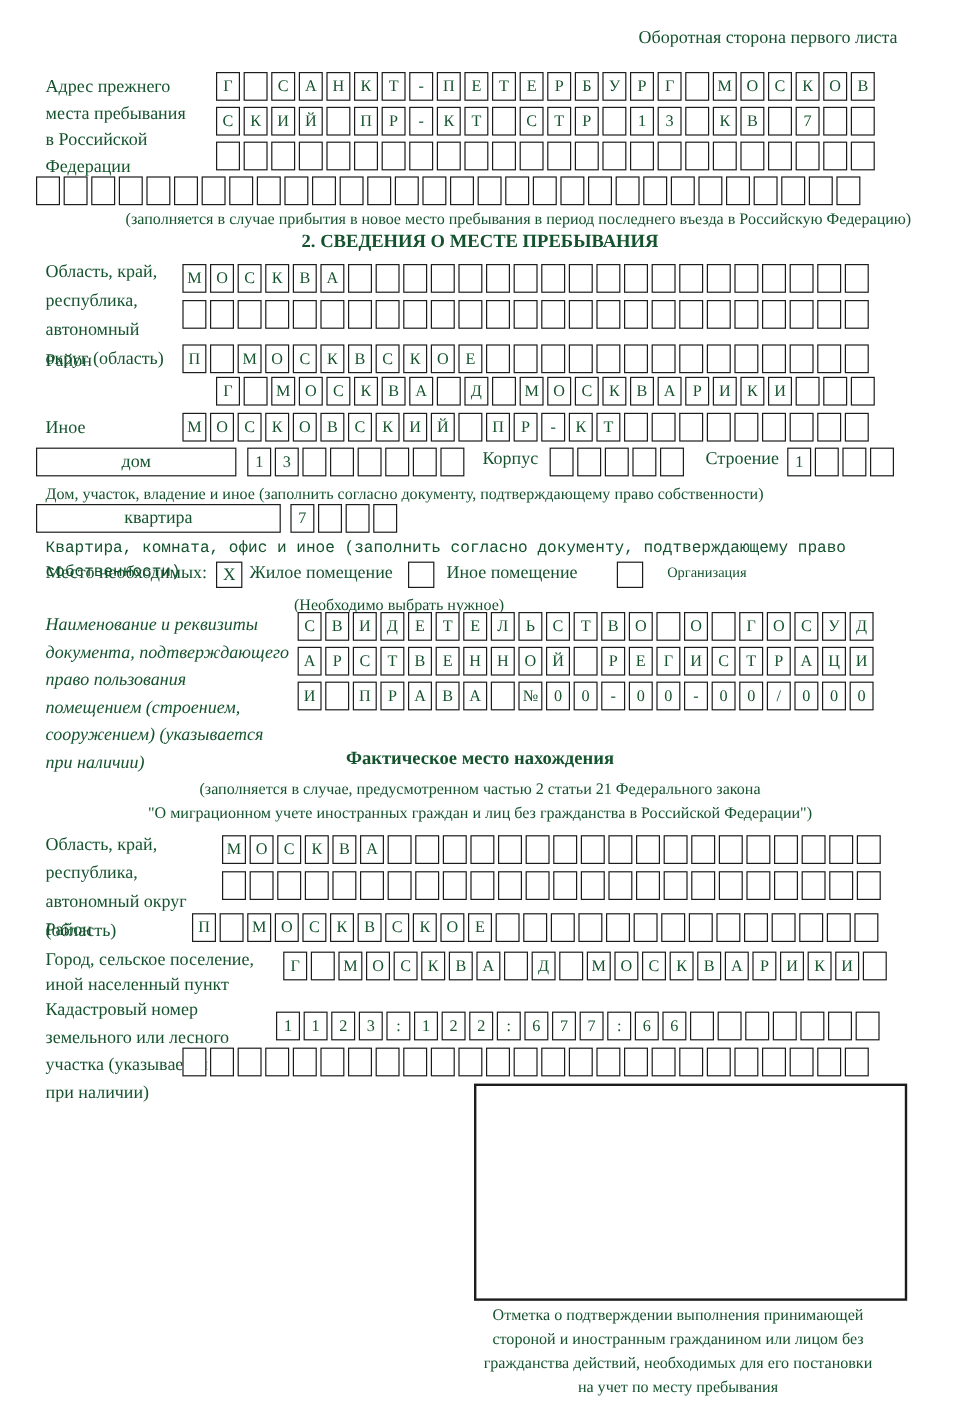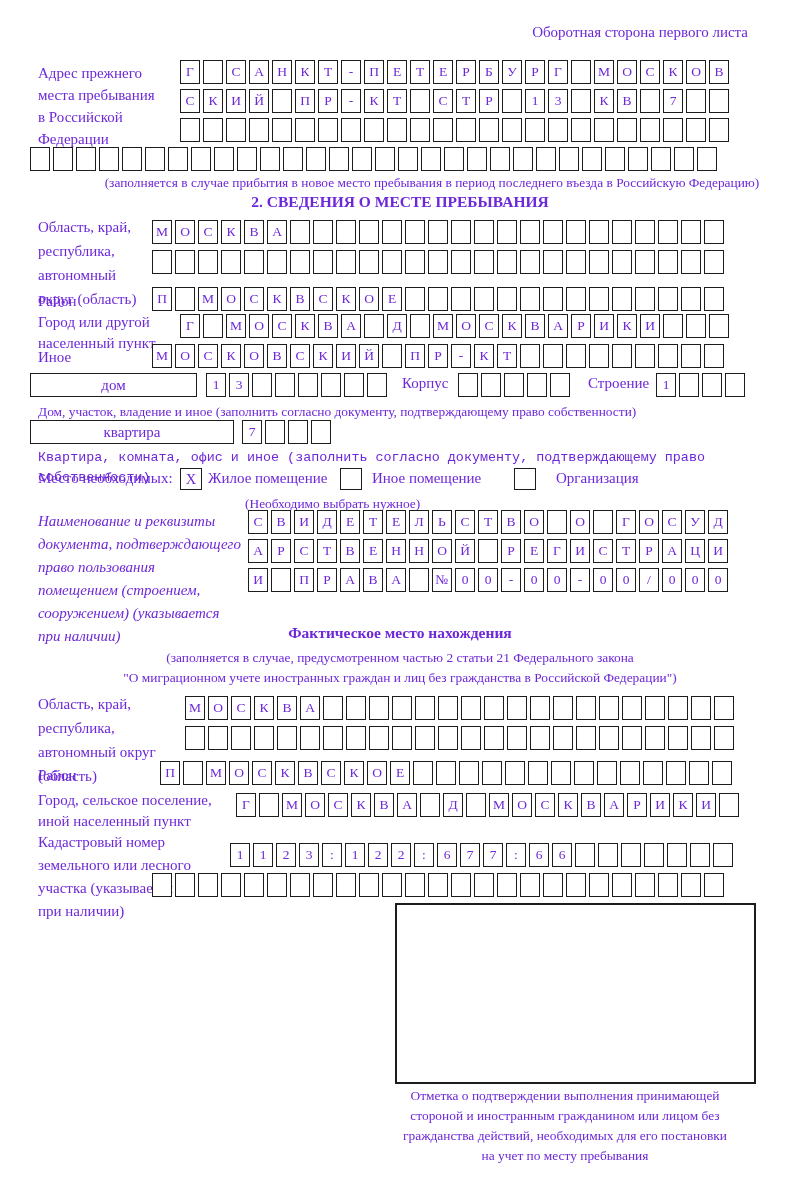--- a/index.html
+++ b/index.html
@@ -1,17 +1,17 @@
 <!DOCTYPE html>
 <html><head>
 <meta charset="utf-8">
 <style>
   html,body{margin:0;padding:0;background:#fff;}
   .page{position:relative;width:800px;height:1180px;background:#ffffff;
-        font-family:"Liberation Serif","DejaVu Serif",serif;color:#6d28d9;overflow:hidden;}
+        font-family:"Liberation Serif","DejaVu Serif",serif;color:#14532d;overflow:hidden;}
   .abs{position:absolute;}
   .lbl{font-size:15px;line-height:22px;white-space:pre-line;}
   .lbl.lh24{line-height:24px;}
   .lbl.lh21{line-height:21px;}
   .lbl.lh23{line-height:23px;}
   .note{font-size:13.4px;line-height:20px;white-space:pre-line;}
   .center{left:0;width:800px;text-align:center;}
   .title{font-weight:bold;font-size:15.5px;}
   .boxrow{position:absolute;display:flex;gap:3px;}
   .cell{flex:0 0 auto;width:18px;height:22px;border:1.5px solid #1c1c1c;
@@ -228,22 +228,20 @@
       <span class="cell"></span>
       <span class="cell"></span>
       <span class="cell"></span>
       <span class="cell"></span>
       <span class="cell"></span>
       <span class="cell"></span>
       <span class="cell"></span>
       <span class="cell"></span>
     </div>
 
-  <div class="abs lbl lh21" style="left:38px;top:312px;">Город или другой
-населенный пункт</div>
   <div class="boxrow" style="left:180px;top:314px;">
       <span class="cell">Г</span>
       <span class="cell"></span>
       <span class="cell">М</span>
       <span class="cell">О</span>
       <span class="cell">С</span>
       <span class="cell">К</span>
       <span class="cell">В</span>
       <span class="cell">А</span>
       <span class="cell"></span>
@@ -329,21 +327,21 @@
       <span class="cell"></span>
     </div>
   <div class="abs note" style="left:38px;top:448px;font-family:Liberation Mono, monospace;">Квартира, комната, офис и иное (заполнить согласно документу, подтверждающему право собственности)</div>
 
   <div class="abs" style="left:38px;top:470px;font-size:15px;">Место необходимых:</div>
   <div class="chk" style="left:180px;top:468px;">X</div>
   <div class="abs" style="left:208px;top:470px;font-size:15px;">Жилое помещение</div>
   <div class="chk" style="left:340px;top:468px;"></div>
   <div class="abs" style="left:372px;top:470px;font-size:15px;">Иное помещение</div>
   <div class="chk" style="left:514px;top:468px;"></div>
-  <div class="abs" style="left:556px;top:470px;font-size:15px;">Организация</div>
+  <div class="abs" style="left:556px;top:470px;font-size:12px;">Организация</div>
   <div class="abs note" style="left:245px;top:494px;">(Необходимо выбрать нужное)</div>
 
   <div class="abs lbl lh23" style="left:38px;top:510px;font-style:italic;">Наименование и реквизиты
 документа, подтверждающего
 право пользования
 помещением (строением,
 сооружением) (указывается
 при наличии)</div>
   <div class="boxrow" style="left:248px;top:510px;">
       <span class="cell">С</span>

